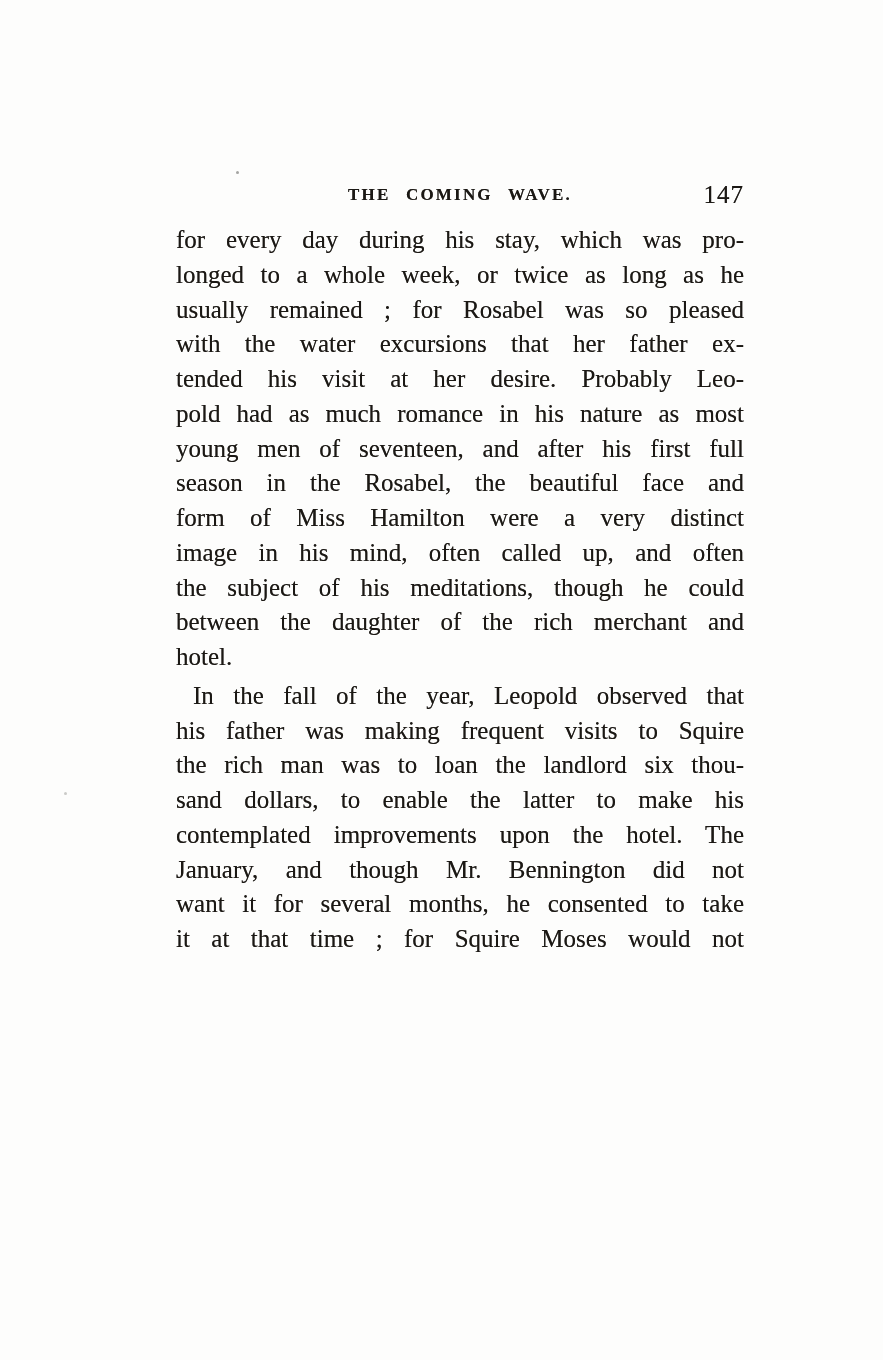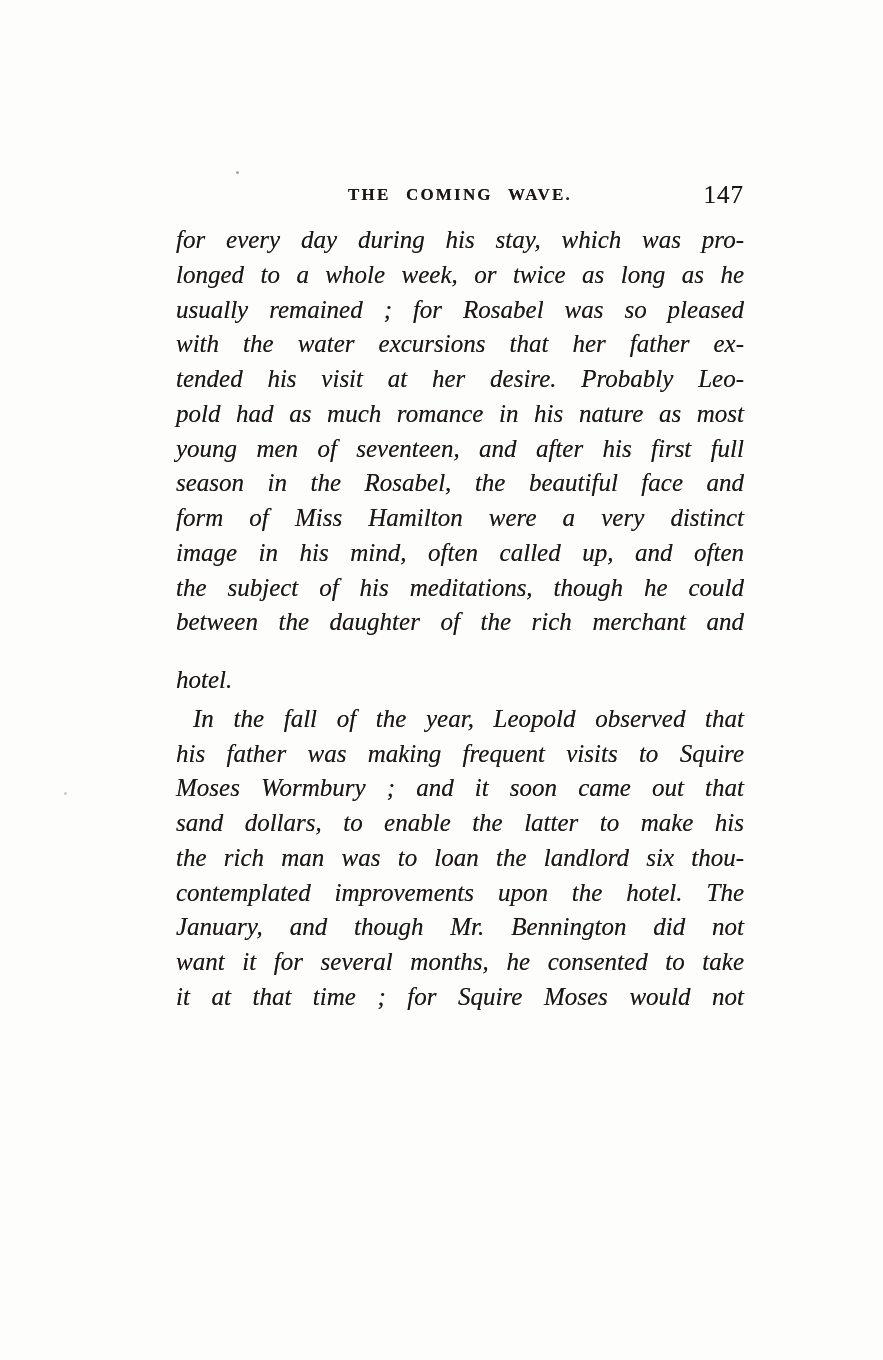--- a/index.html
+++ b/index.html
@@ -50,25 +50,23 @@
     top: 223px;
     width: 568px;
     font-size: 25px;
     line-height: 34.75px;
     text-shadow: 0 0 0.45px rgba(25,22,18,0.6);
   }
   .line {
     text-align: justify;
     text-align-last: justify;
     word-spacing: -0.5px;
-    font-style: italic;
   }
   .line.para-end {
     text-align-last: left;
-    margin-top: 23px;
   }
   .paragraph.p2 {
     margin-top: 4px;
   }
   .line.indent {
     text-indent: 17px;
   }
   .speck {
     position: absolute;
     border-radius: 50%;
@@ -98,23 +96,22 @@
       <div class="line">season in the Rosabel, the beautiful face and</div>
       <div class="line">form of Miss Hamilton were a very distinct</div>
       <div class="line">image in his mind, often called up, and often</div>
       <div class="line">the subject of his meditations, though he could</div>
       <div class="line">between the daughter of the rich merchant and</div>
       <div class="line para-end">hotel.</div>
     </div>
     <div class="paragraph p2">
       <div class="line indent">In the fall of the year, Leopold observed that</div>
       <div class="line">his father was making frequent visits to Squire</div>
-      <div class="line">Moses Wormbury ; and it soon came out that</div>
+      <div class="line">the rich man was to loan the landlord six thou-</div>
       <div class="line">sand dollars, to enable the latter to make his</div>
-      <div class="line">the rich man was to loan the landlord six thou-</div>
       <div class="line">contemplated improvements upon the hotel. The</div>
       <div class="line">January, and though Mr. Bennington did not</div>
       <div class="line">want it for several months, he consented to take</div>
       <div class="line">it at that time ; for Squire Moses would not</div>
     </div>
   </div>
 
   <div class="speck speck-1"></div>
   <div class="speck speck-2"></div>
 

